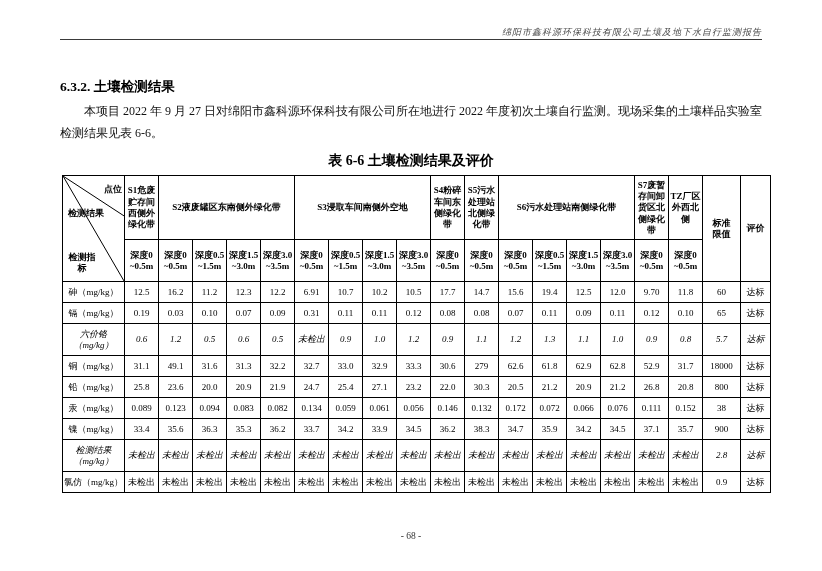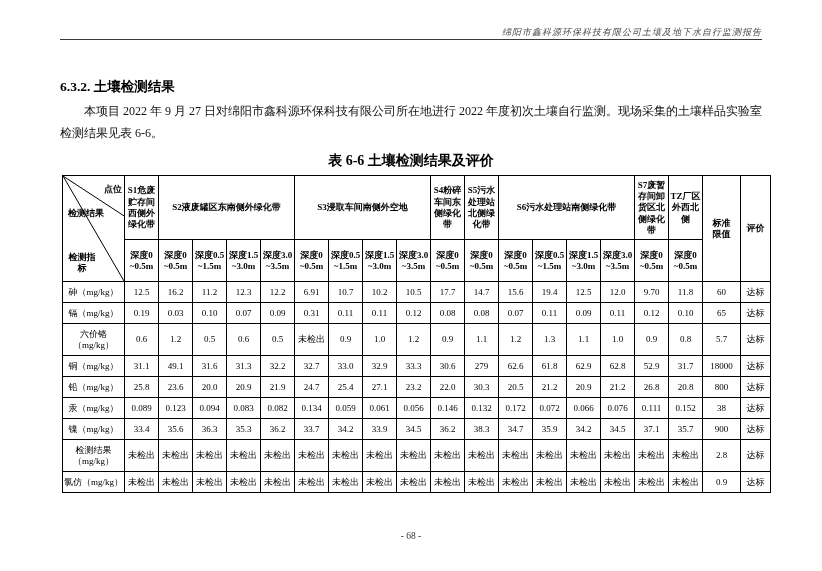--- a/index.html
+++ b/index.html
@@ -37,21 +37,21 @@
     border: 1px solid #000; text-align: center; vertical-align: middle;
     padding: 0; line-height: 1.25; overflow: hidden;
     font-weight: normal;
   }
   table.soil thead th { font-weight: bold; word-break: break-all; }
   table.soil .depth-cell { white-space: pre-line; }
   table.soil tbody th { white-space: pre-line; font-weight: normal; }
   tr.hrow1 { height: 64px; }
   tr.hrow2 { height: 42px; }
   tr.drow  { height: 21px; }
-  tr.drow-tall { height: 32px; }
+  tr.drow-tall { height: 32px; font-style: italic; }
   .corner-cell { position: relative; padding: 0; }
   .corner-wrap { position: absolute; inset: 0; }
   .corner-wrap svg { position: absolute; inset: 0; width: 100%; height: 100%; }
   .corner-wrap svg line { stroke: #000; stroke-width: 1; vector-effect: non-scaling-stroke; }
   .c-tr { position: absolute; top: 8px; right: 2px; font-weight: bold; }
   .c-ml { position: absolute; top: 32px; left: 2px; width: 42px; font-weight: bold; word-break: break-all; }
   .c-bl { position: absolute; bottom: 7px; left: 4px; width: 30px; font-weight: bold; word-break: break-all; }
   .page-number {
     position: absolute; left: 0; right: 0; top: 531px;
     text-align: center; font-size: 9.5px; color: #333;

